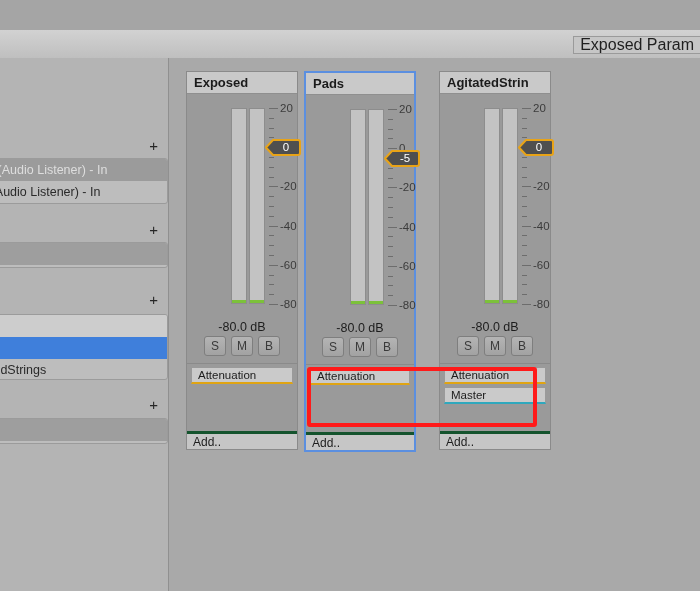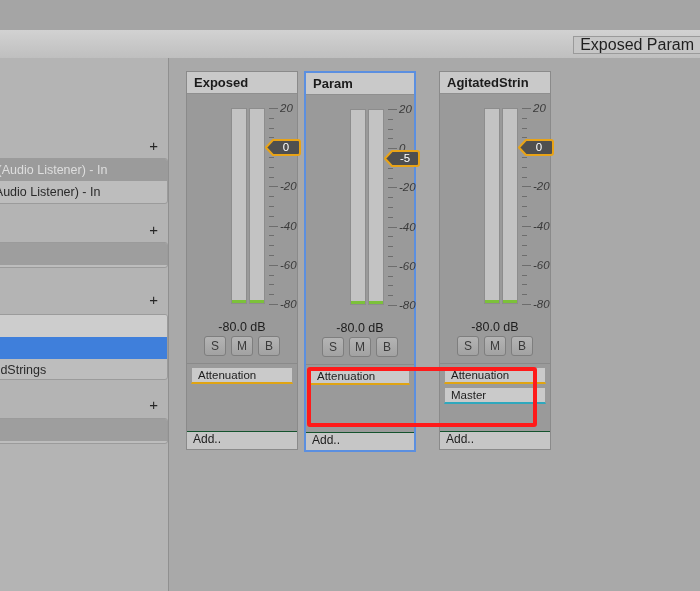--- a/index.html
+++ b/index.html
@@ -63,41 +63,41 @@
 
   .meterzone{position:relative;height:225px;}
   .vu{position:absolute;top:14px;width:16px;height:196px;background:#c3c3c3;
       border:1px solid #8d8d8d;box-sizing:border-box;}
   .vu-fill{position:absolute;left:0;right:0;bottom:0;height:3px;background:#7cc13a;}
   .ruler{position:absolute;top:14px;width:40px;height:196px;}
   .tick{position:absolute;left:0;height:1px;background:#6d6d6d;}
   .tick.maj{width:9px;}
   .tick.min{width:5px;}
   .tlabel{position:absolute;left:11px;font-size:11.5px;color:#3b3b3b;line-height:1;
-          transform:translateY(-5px);white-space:nowrap;font-style:italic;}
+          transform:translateY(-5px);white-space:nowrap;}
   .handle{position:absolute;height:17px;width:36px;}
   .handle svg{position:absolute;left:0;top:0;}
   .handle span{position:absolute;left:0;top:0;width:36px;height:17px;line-height:17px;
                text-align:center;font-size:11.5px;color:#ffffff;padding-left:6px;box-sizing:border-box;}
 
   .dbrow{height:17px;text-align:center;font-size:12.5px;color:#1d1d1d;line-height:17px;}
   .smb{display:flex;justify-content:center;gap:5px;padding-bottom:7px;}
   .smb button{width:22px;height:20px;font-size:12px;color:#3a3a3a;
               background:linear-gradient(#b4b4b4,#a2a2a2);
               border:1px solid #7e7e7e;border-radius:3px;
               font-family:"Liberation Sans",sans-serif;padding:0;cursor:default;}
 
   .fxzone{border-top:1px solid #8a8a8a;height:68px;background:#9a9a9a;padding-top:3px;box-sizing:border-box;}
   .fx{margin:0 4px 3px 4px;height:17px;background:#cacaca;border:1px solid #9a9a9a;
       border-bottom:2px solid #e0a412;box-sizing:border-box;
       display:flex;align-items:center;padding-left:6px;overflow:hidden;}
   .fx span{font-size:11.5px;color:#1c1c1c;white-space:nowrap;}
 
-  .addrow{height:18px;background:#c6c6c6;border-top:1px solid #14532d;
-          display:flex;align-items:flex-start;padding-left:6px;box-sizing:border-box;}
+  .addrow{height:18px;background:#c6c6c6;border-top:3px solid #14532d;
+          display:flex;align-items:center;padding-left:6px;box-sizing:border-box;}
   .addrow span{font-size:12px;color:#1c1c1c;}
 
   
   .annot{position:absolute;border:4px solid #ff1a1a;border-radius:3px;pointer-events:none;}
 </style>
 </head>
 <body>
 
 <div id="root">
 
@@ -191,21 +191,21 @@
           <div class="fx" style="border-bottom-color: rgb(224, 164, 18);">
             <span>Attenuation</span>
           </div>
         </div>
         <div class="addrow">
           <span>Add..</span>
         </div>
       </div>
       <div class="strip selected" style="left: 135px;">
         <div class="strip-head">
-          <span class="strip-title">Param</span>
+          <span class="strip-title">Pads</span>
         </div>
         <div class="meterzone">
           <div class="vu" style="left: 44px;">
             <div class="vu-fill"></div>
           </div>
           <div class="vu" style="left: 62px;">
             <div class="vu-fill"></div>
           </div>
           <div class="ruler" style="left: 82px;">
             <div class="tick maj" style="top: 0px;"></div>

